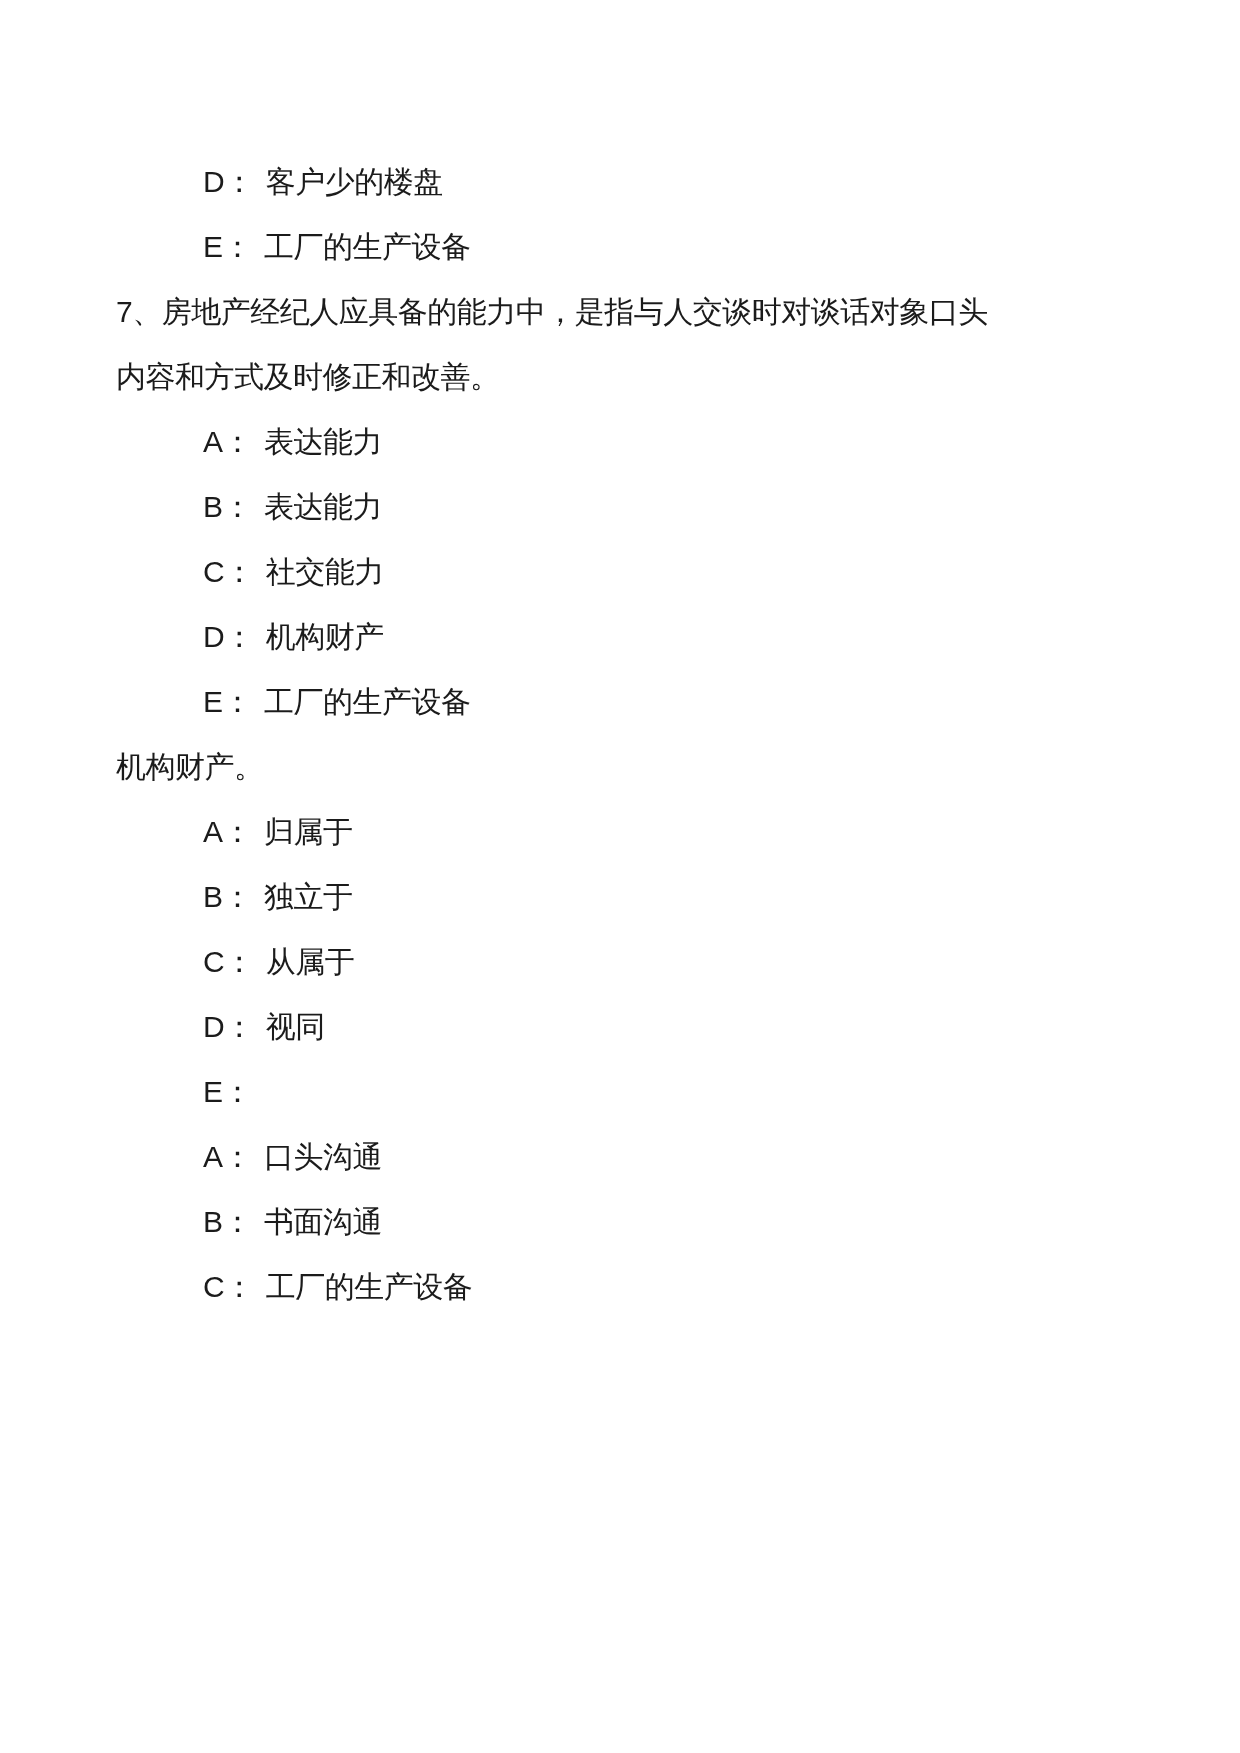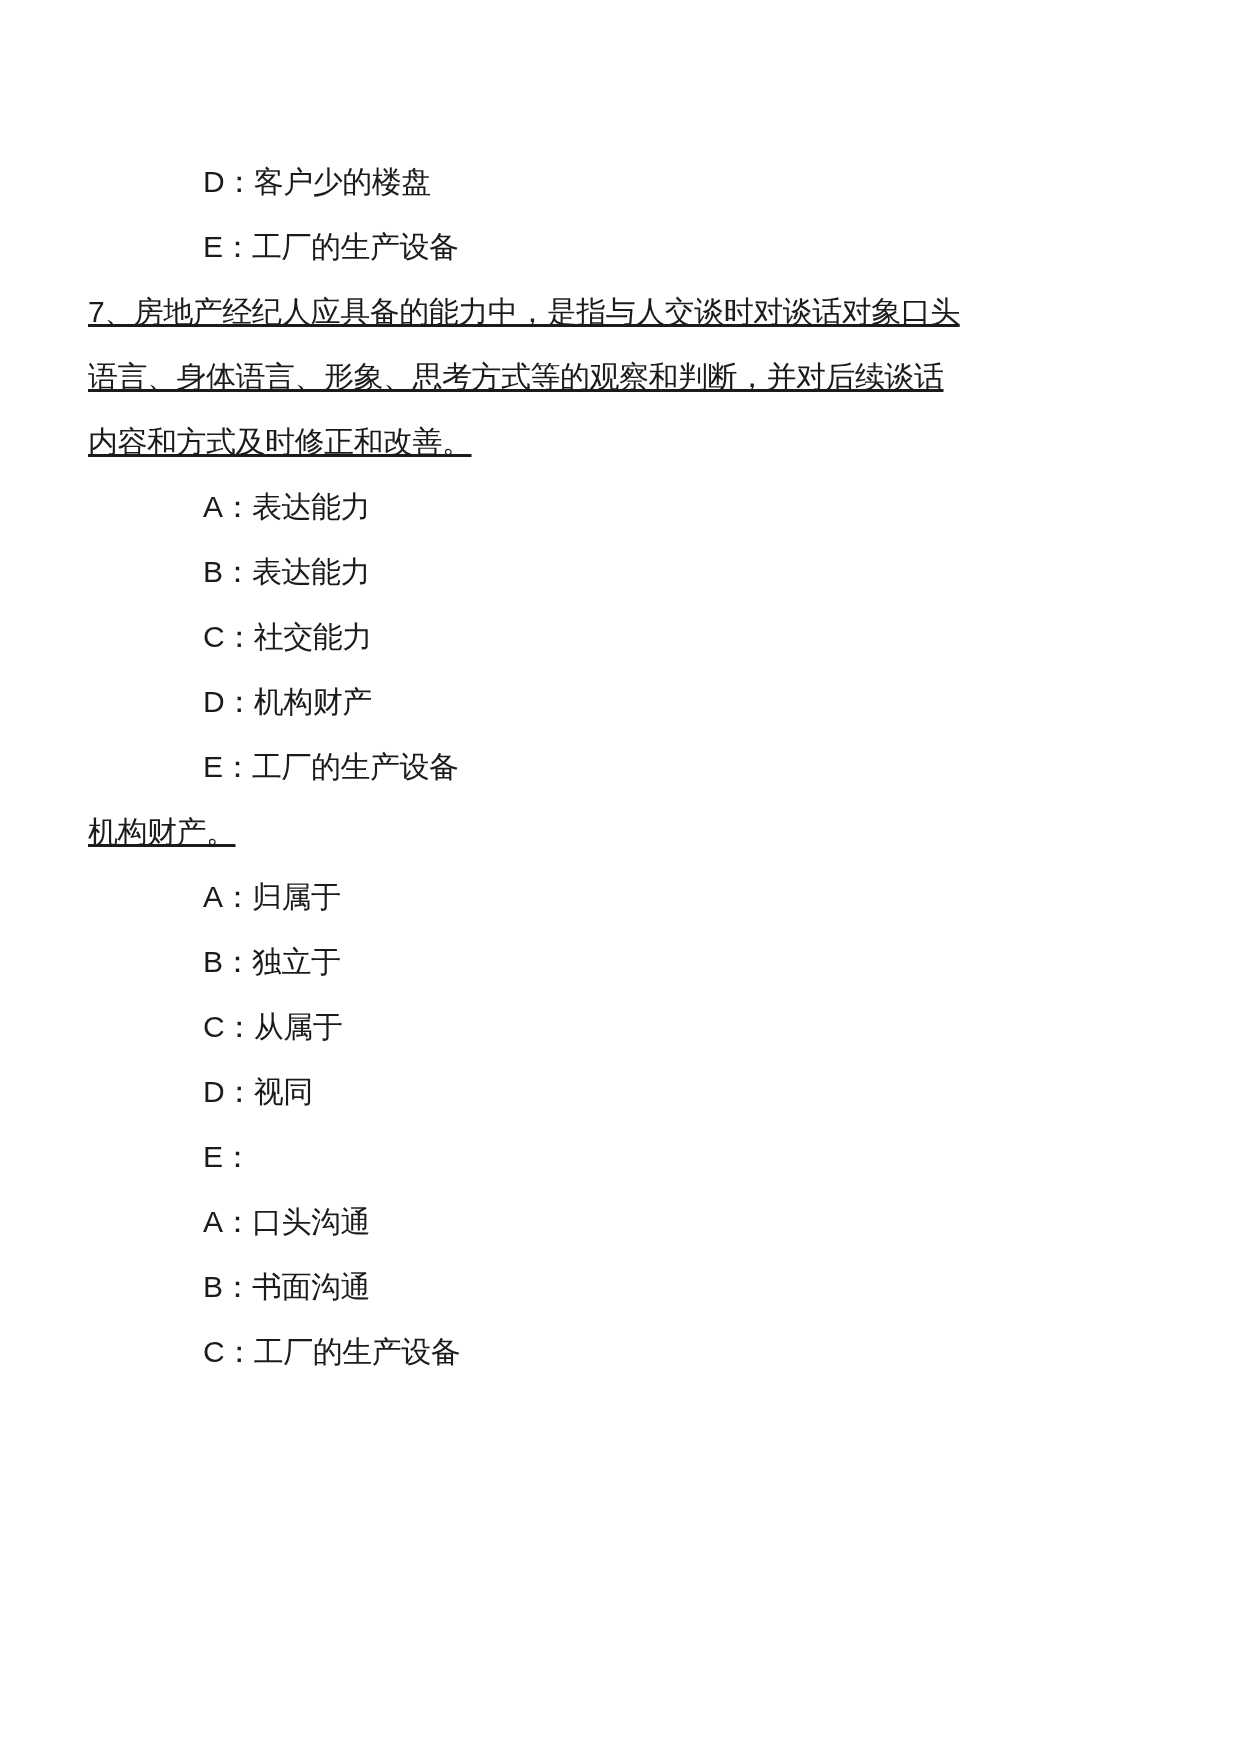--- a/index.html
+++ b/index.html
@@ -23,46 +23,44 @@
     letter-spacing: -0.5px;
     font-weight: 400;
   }
   .line {
     height: 65px;
     display: flex;
     align-items: center;
     white-space: nowrap;
   }
   .stem {
-    padding-left: 88px;
-    text-decoration: underline;
+    padding-left: 116px;
   }
   .opt {
     padding-left: 203px;
   }
   .opt-text {
-    margin-left: 0;
+    margin-left: 12px;
   }
 </style>
 </head>
 <body>
 
 <div class="doc">
 
   <div class="line opt">
     <span class="opt-label">D：</span>
     <span class="opt-text">客户少的楼盘</span>
   </div>
   <div class="line opt">
     <span class="opt-label">E：</span>
     <span class="opt-text">工厂的生产设备</span>
   </div>
 
   <div class="line stem">7、房地产经纪人应具备的能力中，是指与人交谈时对谈话对象口头</div>
-  <div class="line stem">语言、身体语言、形象、思考方式等的观察和判断，并对后续谈话</div>
   <div class="line stem">内容和方式及时修正和改善。</div>
   <div class="line opt">
     <span class="opt-label">A：</span>
     <span class="opt-text">表达能力</span>
   </div>
   <div class="line opt">
     <span class="opt-label">B：</span>
     <span class="opt-text">表达能力</span>
   </div>
   <div class="line opt">

